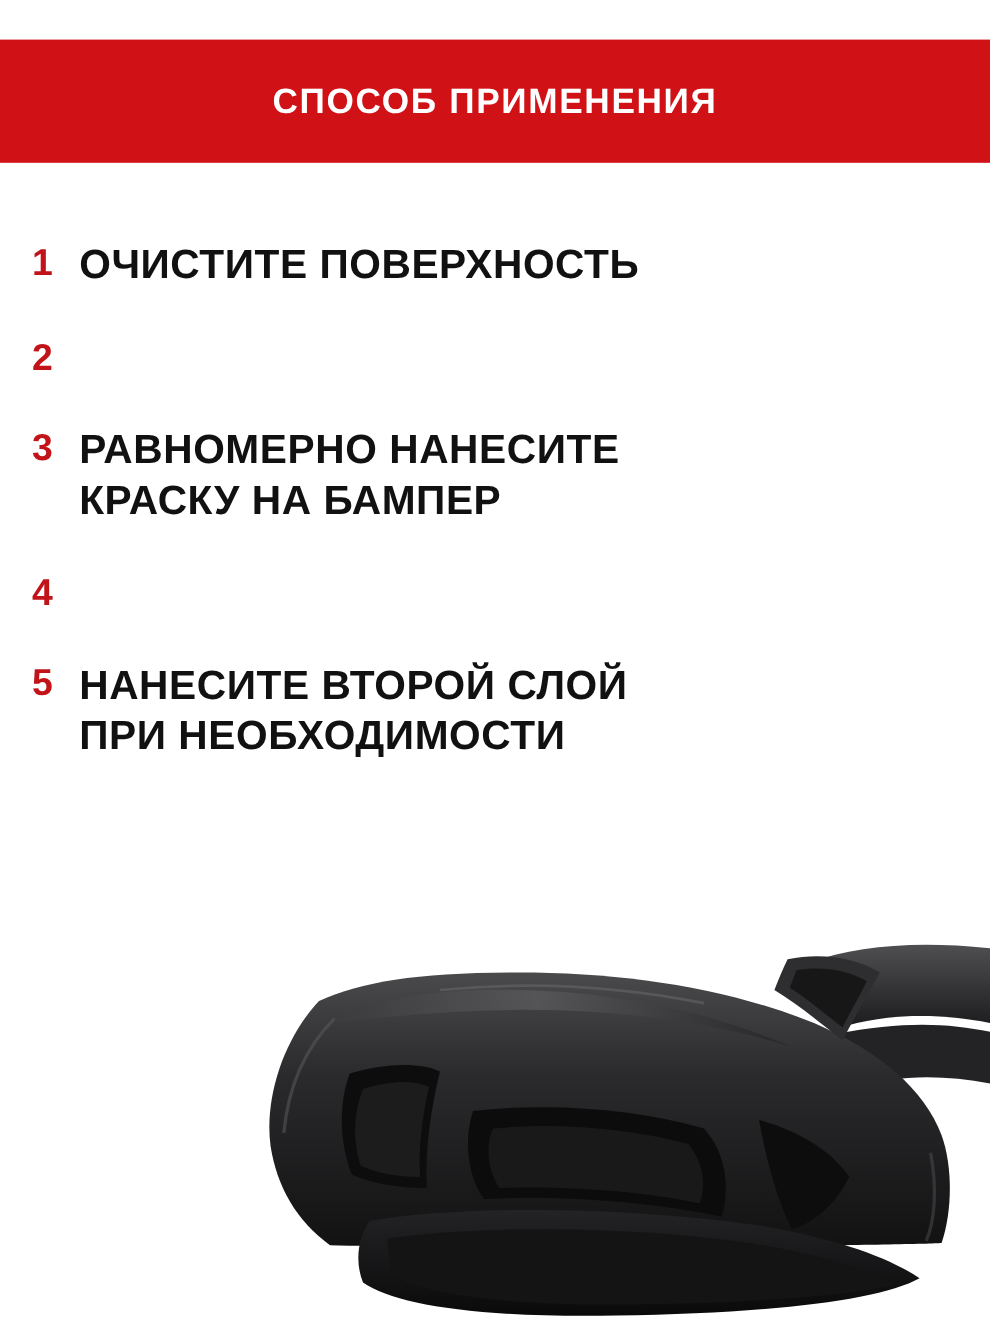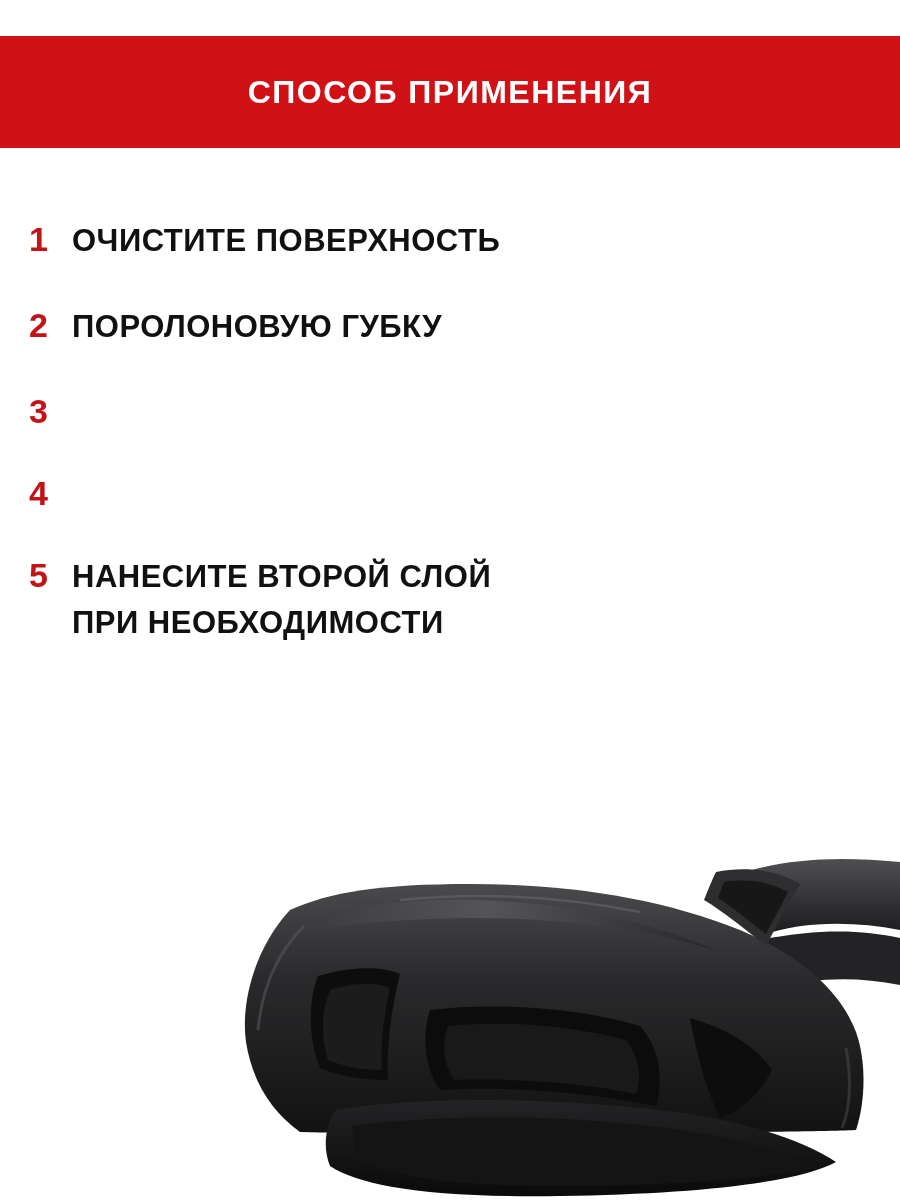--- a/index.html
+++ b/index.html
@@ -63,21 +63,21 @@
     text-align: right;
     padding-right: 24px;
     box-sizing: border-box;
     color: #c21318;
     font-size: 34px;
     font-weight: bold;
     line-height: 42px;
   }
   .step-text {
     color: #111111;
-    font-size: 31px;
+    font-size: 37px;
     font-weight: bold;
     line-height: 46px;
     letter-spacing: 0.5px;
     text-transform: uppercase;
     max-width: 640px;
   }
   .step-text .ln {
     display: block;
     white-space: nowrap;
   }
@@ -111,26 +111,29 @@
     <div class="step-row">
       <div class="step-num">1</div>
       <div class="step-text">
         <span class="ln">ОЧИСТИТЕ ПОВЕРХНОСТЬ</span>
       </div>
     </div>
 
     <div class="step-row">
       <div class="step-num">2</div>
       <div class="step-text">
-        <span class="ln">ПОРОЛОНОВУЮ ГУБКУ</span>
       </div>
     </div>
 
     <div class="step-row">
       <div class="step-num">3</div>
+      <div class="step-text">
+        <span class="ln">РАВНОМЕРНО НАНЕСИТЕ</span>
+        <span class="ln">КРАСКУ НА БАМПЕР</span>
+      </div>
     </div>
 
     <div class="step-row">
       <div class="step-num">4</div>
       <div class="step-text">
       </div>
     </div>
 
     <div class="step-row">
       <div class="step-num">5</div>

